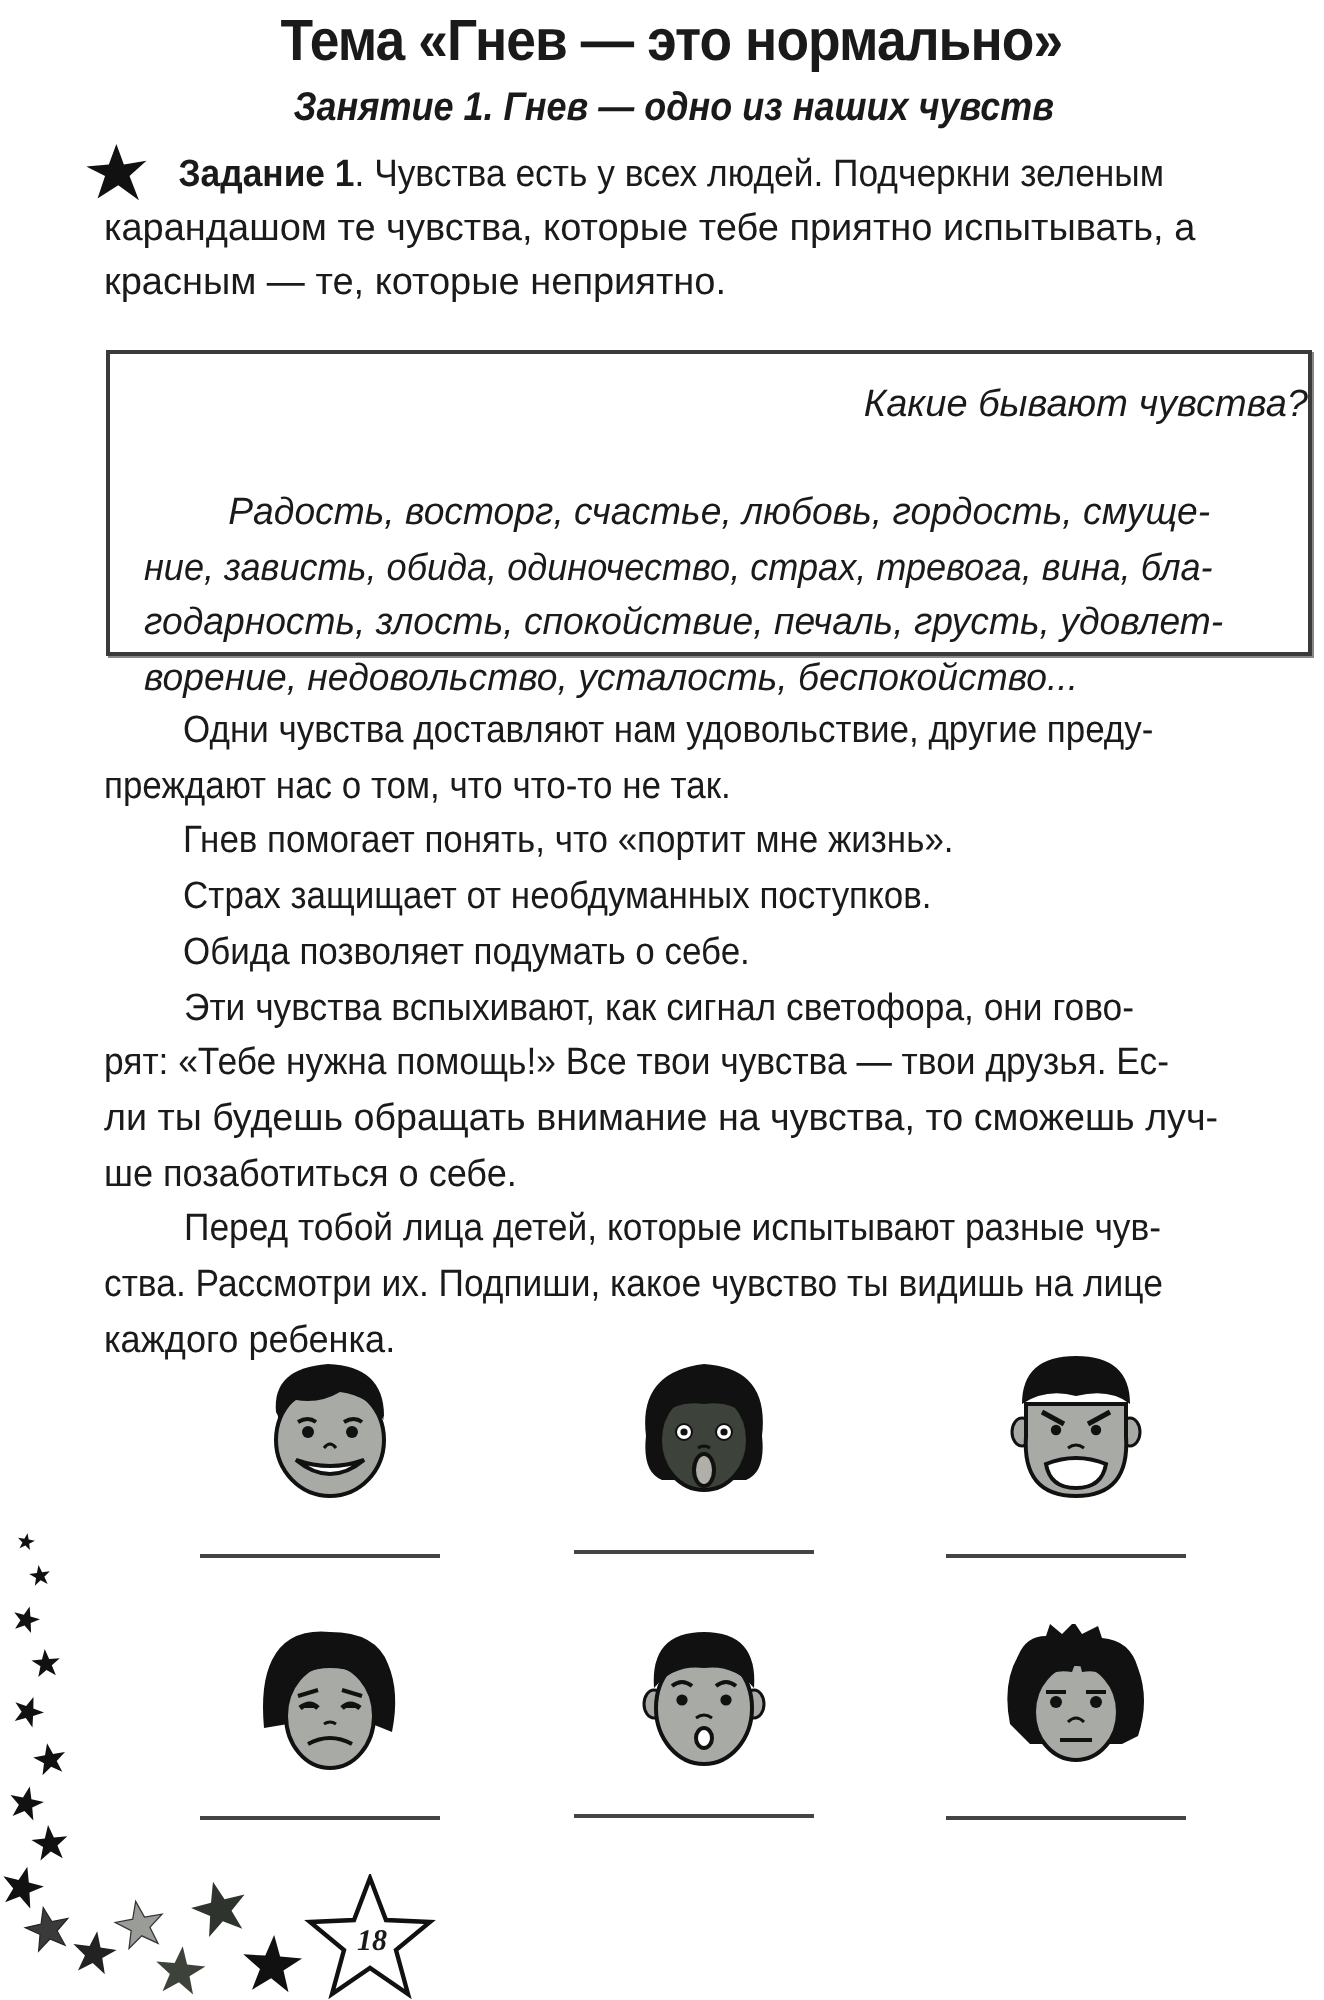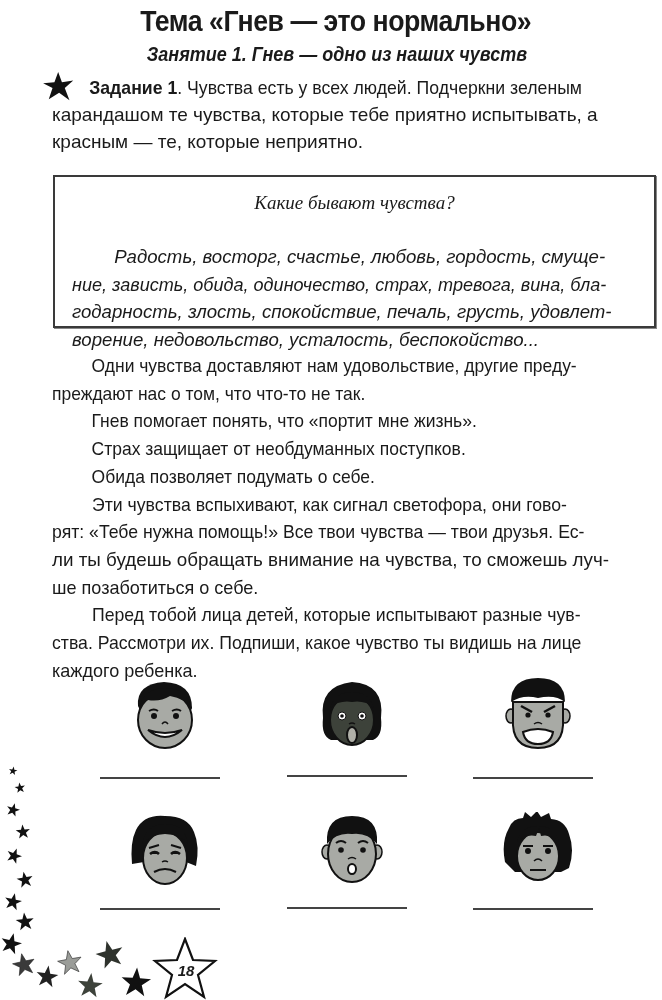--- a/index.html
+++ b/index.html
@@ -72,25 +72,24 @@
       height: 153px;
       border: 2px solid #3a3a3a;
       box-sizing: border-box;
       box-shadow: 1px 1px 0 #888;
     }
     .box-heading {
       position: absolute;
       left: 0;
       width: 100%;
       top: 14px;
-      text-align: center;
+      text-align: right;
       font-style: italic;
       font-size: 19px;
       line-height: 24px;
-      font-family: Liberation Serif, serif;
     }
     .box-text {
       position: absolute;
       left: 17px;
       top: 39px;
       width: 580px;
       font-style: italic;
       font-size: 19px;
       line-height: 27.5px;
       margin-top: 27px;
@@ -161,20 +160,21 @@
     .page-number {
       position: absolute;
       left: 174px;
       top: 963px;
       width: 24px;
       text-align: center;
       font-weight: bold;
       font-style: italic;
       font-size: 15px;
       line-height: 16px;
+      font-family: Liberation Serif, serif;
     }
   </style>
 </head>
 <body>
 
 <div class="page-title">Тема «Гнев — это нормально»</div>
 <div class="lesson-title">Занятие 1. Гнев — одно из наших чувств</div>
 
 <div class="task-block">
   <svg class="task-star" viewBox="0 0 40 34">

